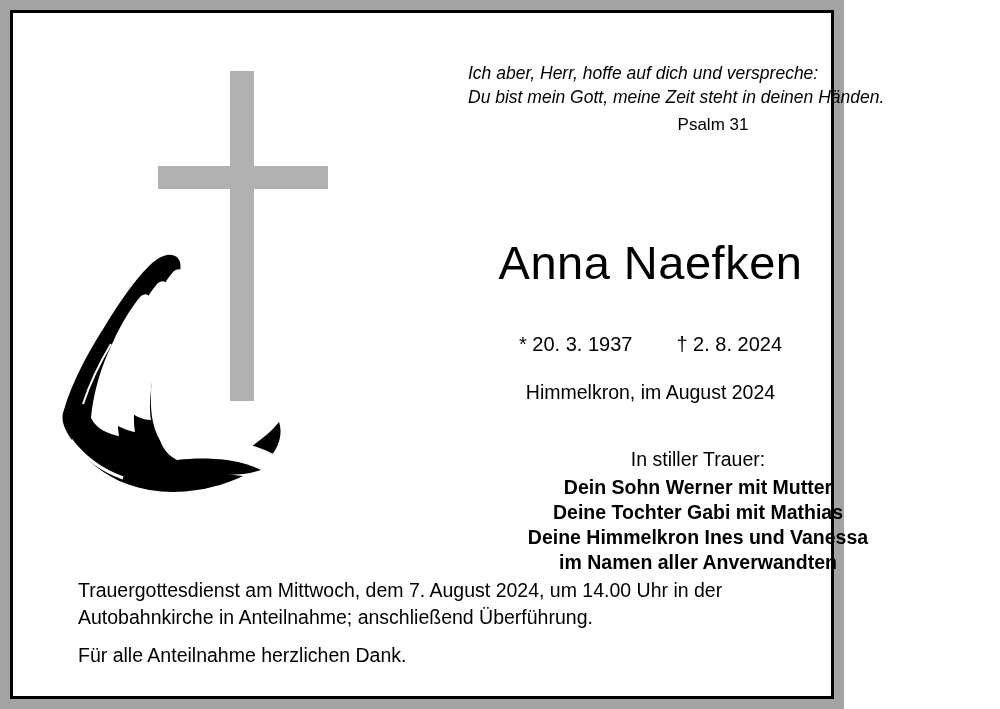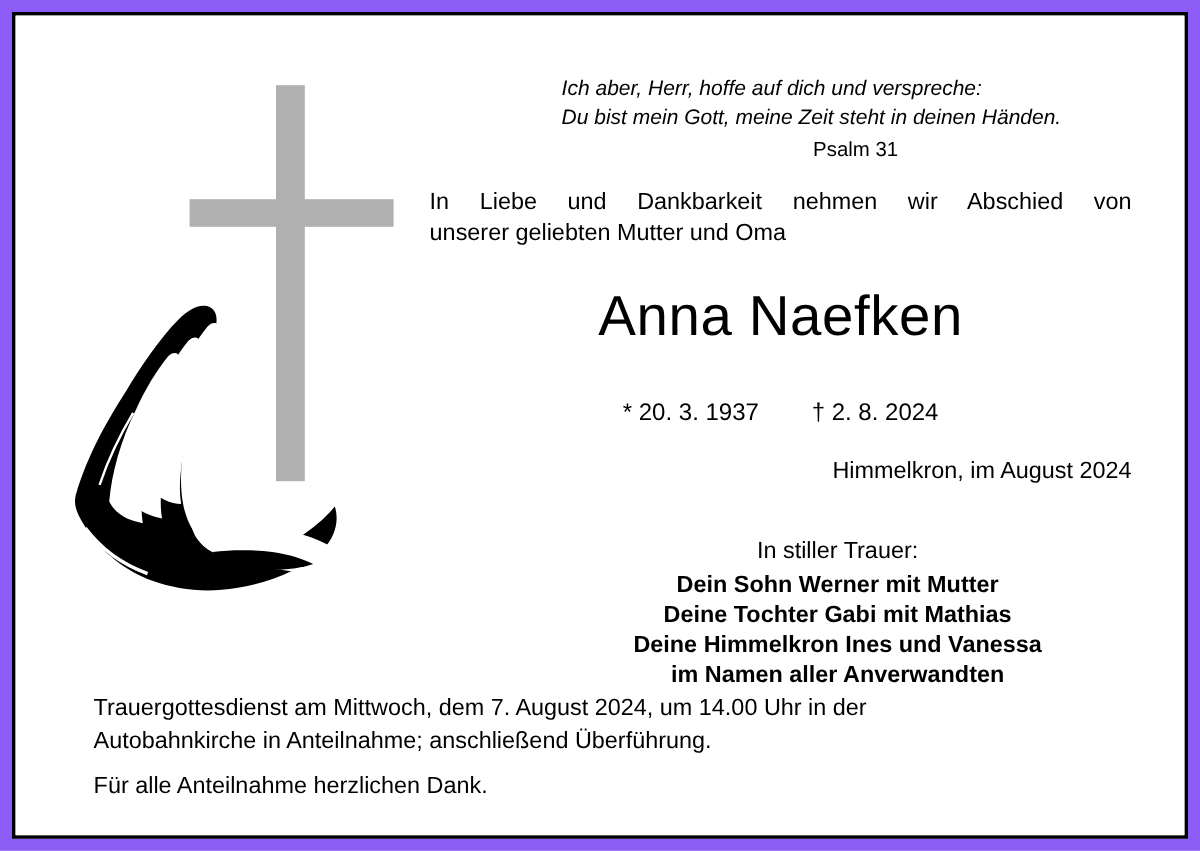--- a/index.html
+++ b/index.html
@@ -13,23 +13,23 @@
     font-family: "Liberation Sans", sans-serif;
     color: #000000;
     overflow: hidden;
   }
 
   
   .obituary-frame {
     position: absolute;
     left: 0;
     top: 0;
-    width: 1000px;
+    width: 844px;
     height: 709px;
-    background: #8b5cf6;
+    background: #a3a3a3;
     box-sizing: border-box;
     padding: 10px;
   }
   .obituary-inner-border {
     position: relative;
     width: 100%;
     height: 100%;
     background: #ffffff;
     box-sizing: border-box;
     border: 3px solid #000000;
@@ -152,21 +152,21 @@
   }
   .dates .date-birth { margin-right: 44px; }
 
   .place-date {
     position: absolute;
     left: 345px;
     top: 366px;
     width: 585px;
     font-size: 19.5px;
     line-height: 26px;
-    text-align: right;
+    text-align: center;
   }
 
   .mourners {
     position: absolute;
     left: 430px;
     top: 434px;
     width: 510px;
     text-align: center;
     font-size: 19.5px;
     line-height: 25px;
@@ -223,24 +223,20 @@
             <path d="M18 232 C30 248 48 262 70 270" stroke="#ffffff" stroke-width="3" fill="none"></path>
             <path d="M30 196 C36 178 46 156 58 136" stroke="#ffffff" stroke-width="2" fill="none"></path>
           </svg>
         </div>
       </div>
 
       <div class="verse">Ich aber, Herr, hoffe auf dich und verspreche:
 Du bist mein Gott, meine Zeit steht in deinen Händen.</div>
       <div class="verse-source">Psalm 31</div>
 
-      <div class="intro">
-        <div class="line-justified">In Liebe und Dankbarkeit nehmen wir Abschied von</div>
-        <div class="line-plain">unserer geliebten Mutter und Oma</div>
-      </div>
 
       <div class="deceased-name">Anna Naefken</div>
       <div class="dates">
         <span class="date-birth">* 20. 3. 1937</span><span class="date-death">† 2. 8. 2024</span>
       </div>
 
       <div class="place-date">Himmelkron, im August 2024</div>
 
       <div class="mourners">
         <div class="mourners-heading">In stiller Trauer:</div>

